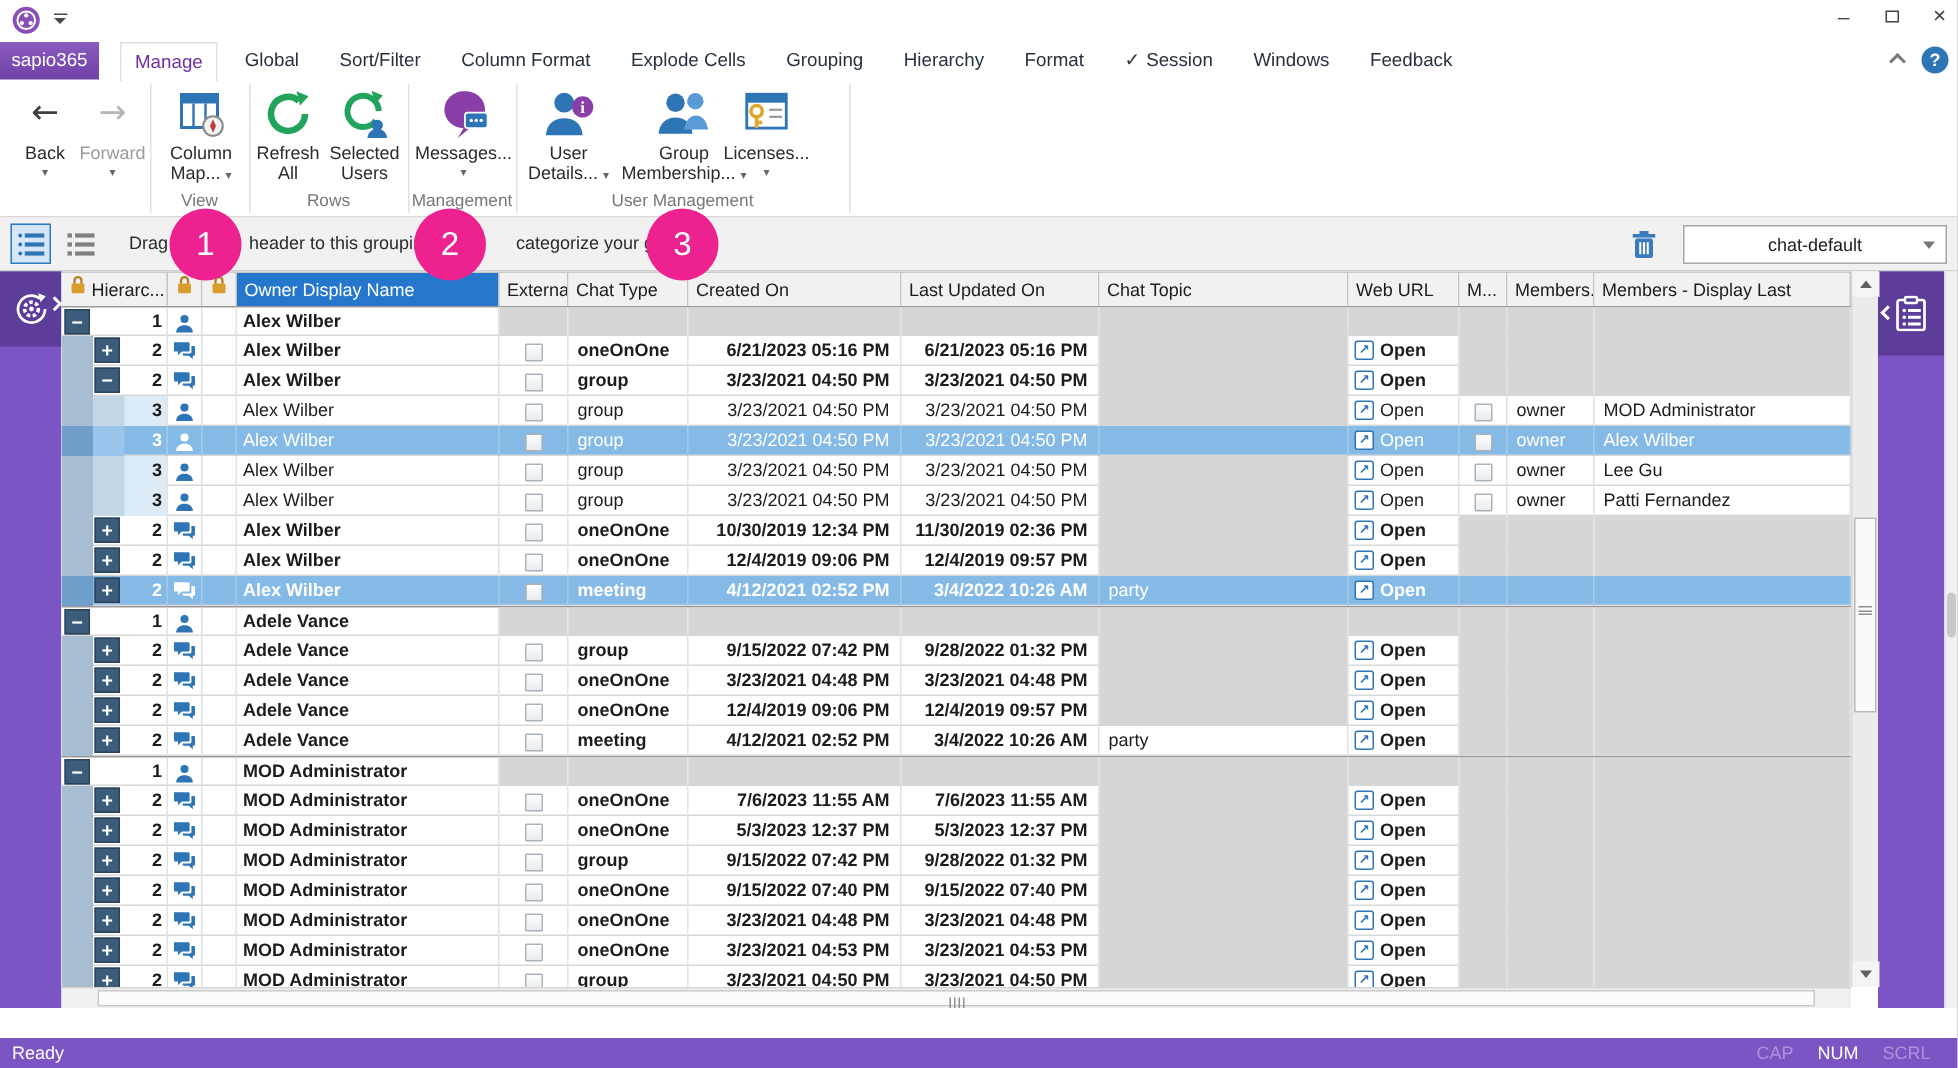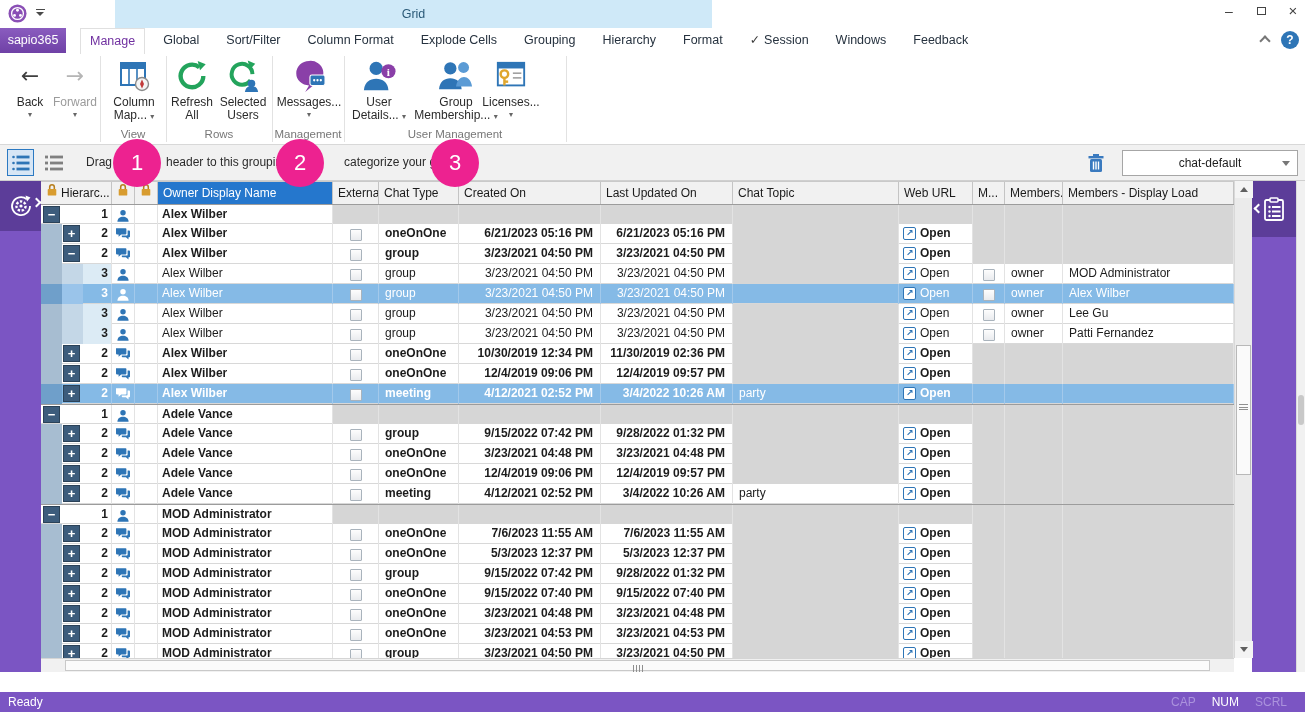--- a/index.html
+++ b/index.html
@@ -130,23 +130,20 @@
       <circle cx="10" cy="10" r="9.5" fill="#8a4fb5"></circle>
       <circle cx="10" cy="10" r="6.2" fill="none" stroke="#fff" stroke-width="1.4"></circle>
       <circle cx="10" cy="6.6" r="1.5" fill="#fff"></circle>
       <circle cx="6.9" cy="12" r="1.5" fill="#fff"></circle>
       <circle cx="13.1" cy="12" r="1.5" fill="#fff"></circle>
     </svg>
     <div id="qa-drop">
       <div class="bar"></div>
         <div class="tri"></div>
     </div>
-    <div id="ctx-band">
-      <span>Grid</span>
-    </div>
     <div id="btn-min" class="winbtn">–</div>
     <div id="btn-max" class="winbtn">
         <div class="box"></div>
       </div>
     <div id="btn-close" class="winbtn">×</div>
   </div>
 
   <div id="tabrow">
     <div id="apptab">sapio365</div>
     <div id="tabstrip">
@@ -402,21 +399,21 @@
       <div class="hcell" style="left: 858px; width: 74px;">
         <span>Web URL</span>
       </div>
       <div class="hcell" style="left: 932px; width: 32px;">
         <span>M...</span>
       </div>
       <div class="hcell" style="left: 964px; width: 58px;">
         <span>Members...</span>
       </div>
       <div class="hcell" style="left: 1022px; width: 171px;">
-        <span>Members - Display Load</span>
+        <span>Members - Display Last</span>
       </div>
     </div>
   <div id="grid-rows">
       <div class="row l1" style="top: 0px;">
         <div class="cell" style="left: 0px; width: 71px;">
           <div class="expbox" style="left: 2px;">−</div>
           <div class="lvlnum">1</div>
         </div>
         <div class="cell" style="left: 71px; width: 23px;">
           <div class="rowicon">

